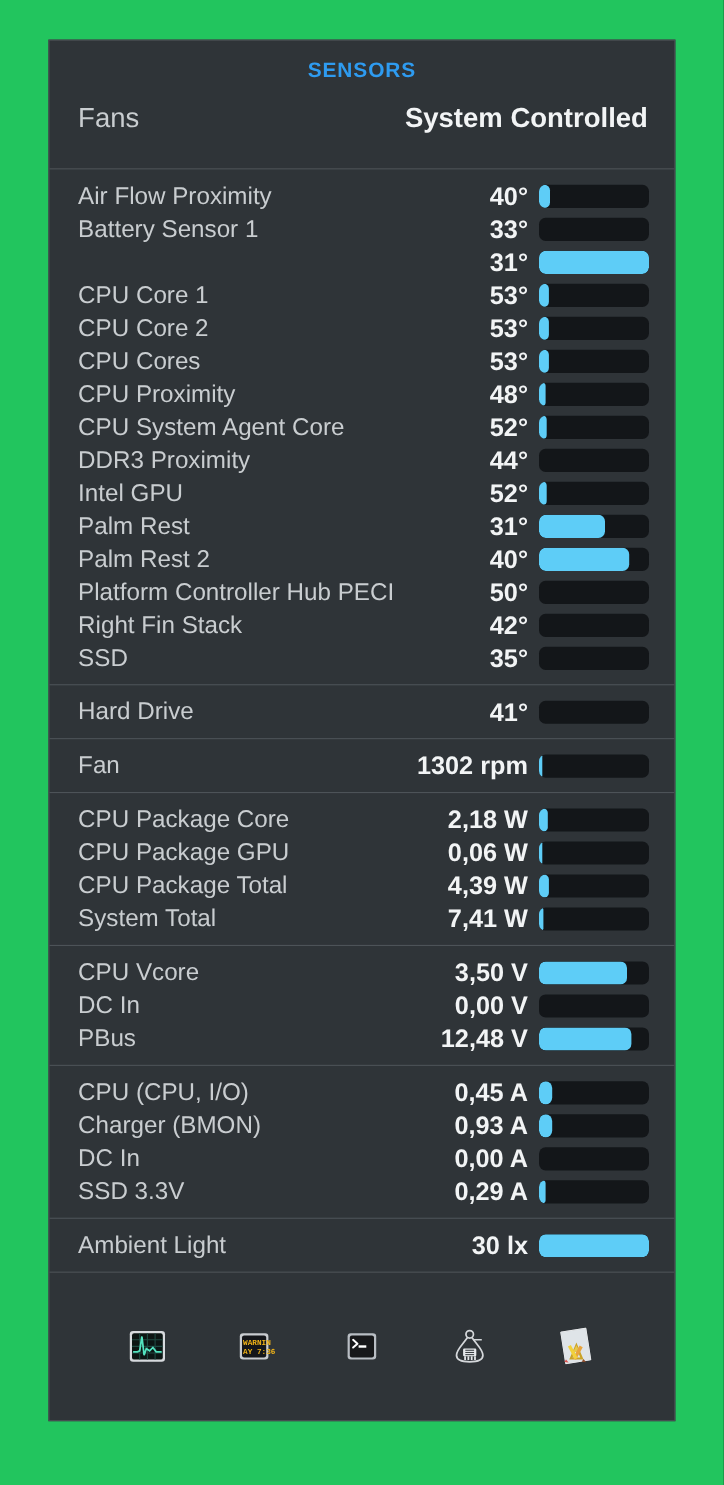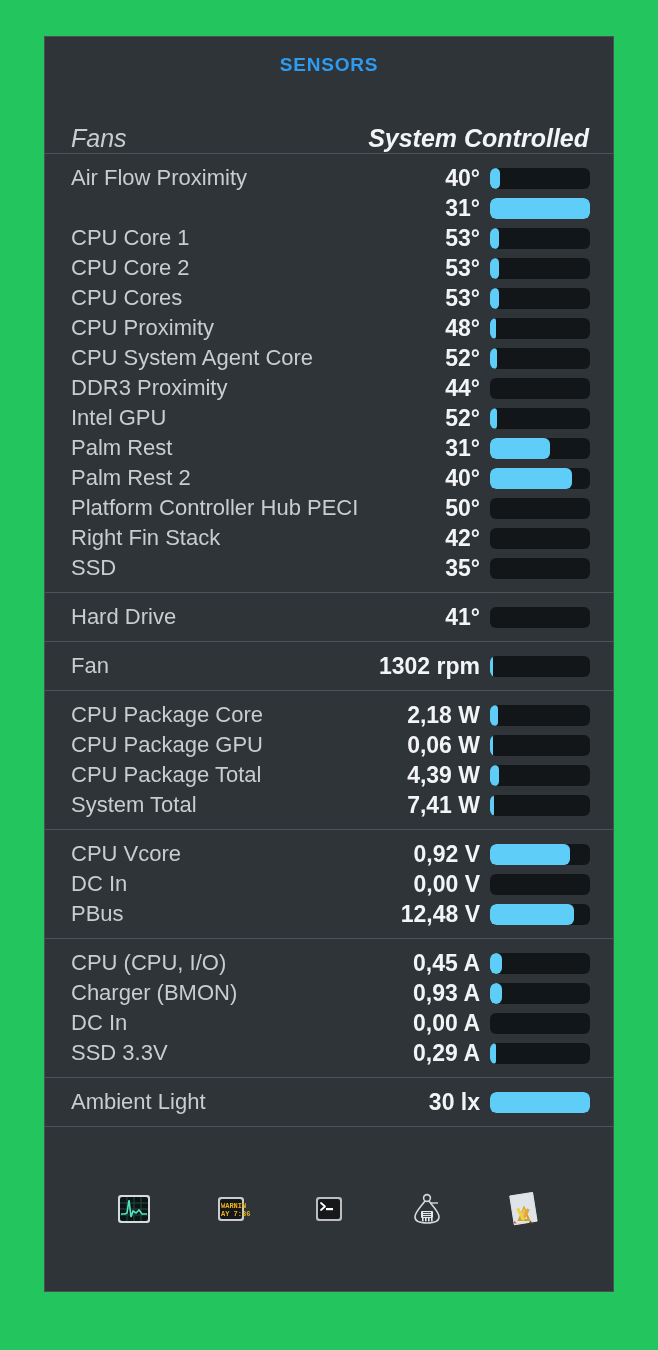--- a/index.html
+++ b/index.html
@@ -47,25 +47,24 @@
   .title-text {
     color: #2e9bf0;
     font-size: 19px;
     font-weight: bold;
     letter-spacing: 0.8px;
   }
 
   .fanbar {
     height: 60px;
     display: flex;
-    align-items: flex-end;
+    align-items: flex-start;
     padding: 0 24px 0 26px;
     box-sizing: border-box;
     flex: 0 0 auto;
-    font-style: italic;
   }
   .fanbar-label {
     color: #c9cdd0;
     font-size: 25px;
     font-weight: 400;
   }
   .fanbar-value {
     margin-left: auto;
     color: #f2f4f5;
     font-size: 25px;
@@ -163,20 +162,27 @@
     <div id="groups-host">
         <div class="group">
           <div class="row">
             <span class="row-label">Air Flow Proximity</span>
             <span class="row-value">40°</span>
             <div class="gauge" style="background: rgb(19, 22, 25);">
               <div class="gauge-fill" style="width: 10%; background: rgb(94, 205, 247);"></div>
             </div>
           </div>
           <div class="row">
+            <span class="row-label">Battery Sensor 1</span>
+            <span class="row-value">33°</span>
+            <div class="gauge" style="background: rgb(19, 22, 25);">
+              <div class="gauge-fill" style="width: 0%; background: rgb(94, 205, 247);"></div>
+            </div>
+          </div>
+          <div class="row">
             <span class="row-value">31°</span>
             <div class="gauge" style="background: rgb(19, 22, 25);">
               <div class="gauge-fill" style="width: 100%; background: rgb(94, 205, 247);"></div>
             </div>
           </div>
           <div class="row">
             <span class="row-label">CPU Core 1</span>
             <span class="row-value">53°</span>
             <div class="gauge" style="background: rgb(19, 22, 25);">
               <div class="gauge-fill" style="width: 9%; background: rgb(94, 205, 247);"></div>
@@ -308,21 +314,21 @@
             <span class="row-value">7,41 W</span>
             <div class="gauge" style="background: rgb(19, 22, 25);">
               <div class="gauge-fill" style="width: 4%; background: rgb(94, 205, 247);"></div>
             </div>
           </div>
         </div>
         <div class="divider"></div>
         <div class="group">
           <div class="row">
             <span class="row-label">CPU Vcore</span>
-            <span class="row-value">0,92 V</span>
+            <span class="row-value">3,50 V</span>
             <div class="gauge" style="background: rgb(19, 22, 25);">
               <div class="gauge-fill" style="width: 80%; background: rgb(94, 205, 247);"></div>
             </div>
           </div>
           <div class="row">
             <span class="row-label">DC In</span>
             <span class="row-value">0,00 V</span>
             <div class="gauge" style="background: rgb(19, 22, 25);">
               <div class="gauge-fill" style="width: 0%; background: rgb(94, 205, 247);"></div>
             </div>

